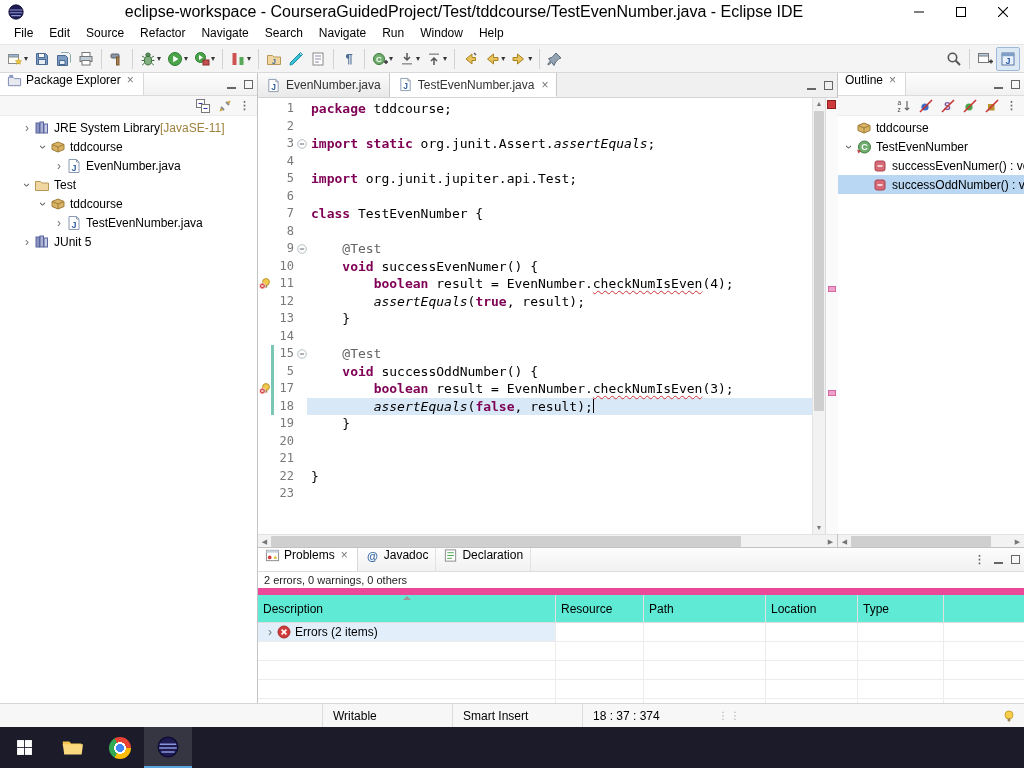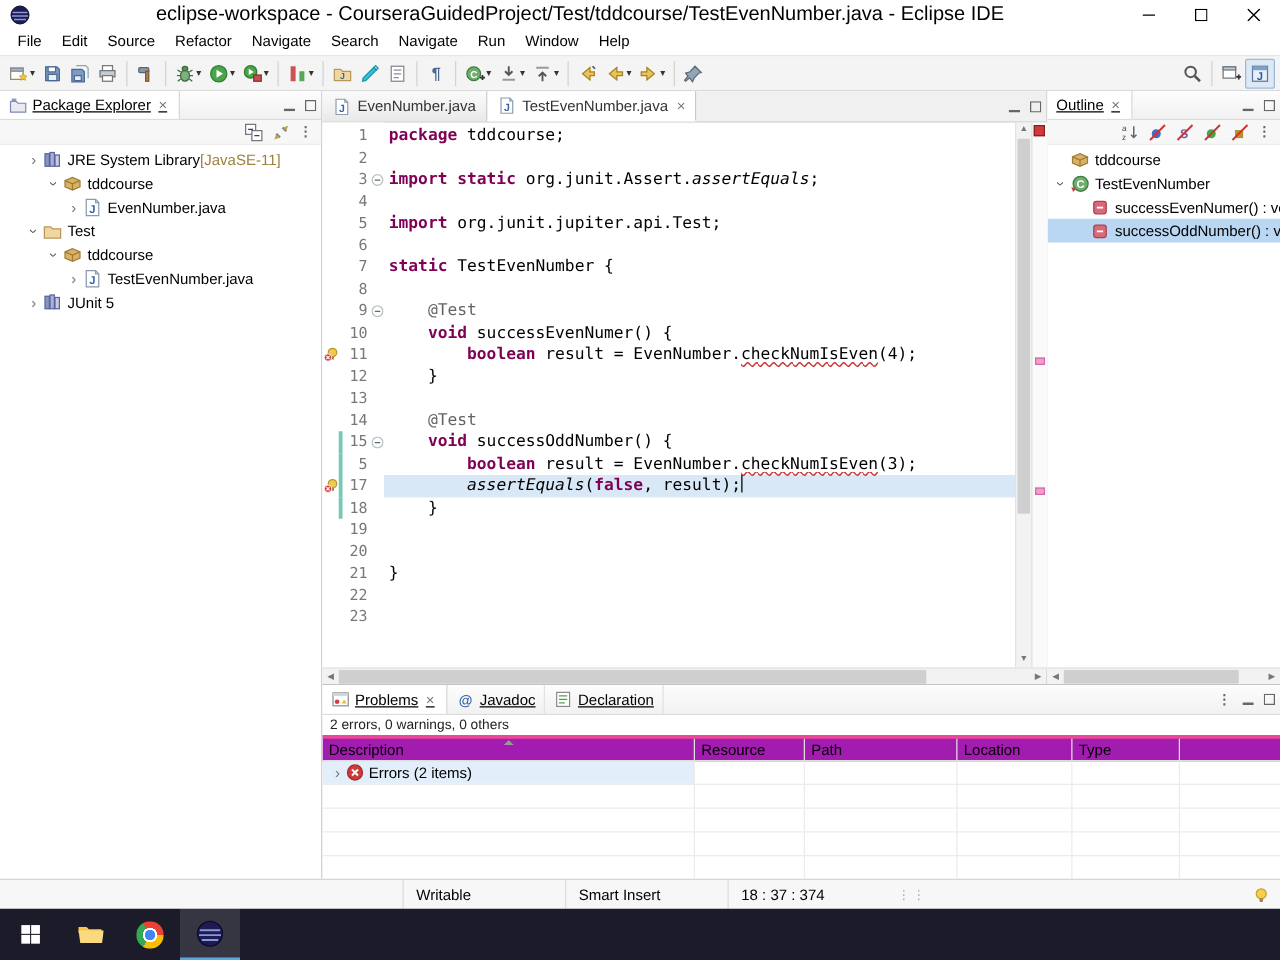--- a/index.html
+++ b/index.html
@@ -31,21 +31,21 @@
   .tb-sep { width:1px; height:20px; background:#d2d2d2; margin:0 4px; flex:none; }
 
   
   .main { height:630px; flex:none; display:flex; }
   .left-col { width:258px; flex:none; border-right:1px solid #c3c3c3; display:flex; flex-direction:column; background:#fff; overflow:hidden; }
   .right-col { width:766px; flex:none; display:flex; flex-direction:column; }
   .top-row { height:474px; flex:none; display:flex; }
 
   
   .view-header { height:23px; flex:none; display:flex; align-items:center; background:linear-gradient(#fdfdfd,#f1f1f1); border-bottom:1px solid #dcdcdc; }
-  .view-tab { height:100%; display:flex; align-items:center; gap:4px; padding:0 7px; background:#fff; border-right:1px solid #d8d8d8; font-size:12px;text-decoration:underline; }
+  .view-tab { height:100%; display:flex; align-items:flex-start; gap:4px; padding:0 7px; background:#fff; border-right:1px solid #d8d8d8; font-size:12px; }
   .view-tab .vicon { width:15px; height:15px; }
   .view-close { color:#777; font-size:12px; padding:0 2px; }
   .view-hdr-controls { margin-left:auto; display:flex; align-items:center; padding-right:4px; gap:8px; }
   .view-btn svg { width:9px; height:9px; display:block; }
   .view-toolbar { height:20px; flex:none; display:flex; align-items:center; justify-content:flex-end; gap:6px; padding-right:6px; background:#f7f7f7; border-bottom:1px solid #ececec; }
   .view-toolbar .vt-icon { width:16px; height:16px; }
   .view-toolbar .vt-icon svg { width:16px; height:16px; }
   .vmenu { color:#666; font-weight:bold; letter-spacing:1px; font-size:11px; }
 
   
@@ -94,21 +94,21 @@
   .hscroll .sarrow { width:13px; height:13px; line-height:13px; flex:none; }
   .hthumb { height:11px; background:#cfcfcf; border-radius:1px; flex:none; }
 
   
   .outline-panel { width:186px; flex:none; display:flex; flex-direction:column; background:#fff; overflow:hidden; }
 
   
   .problems-panel { height:156px; flex:none; border-top:1px solid #c3c3c3; display:flex; flex-direction:column; background:#fff; overflow:hidden; }
   .p-tabs { height:24px; flex:none; display:flex; align-items:center; background:linear-gradient(#fdfdfd,#f1f1f1); border-bottom:1px solid #dcdcdc; }
   .p-summary { height:16px; flex:none; font-size:11px; padding-left:6px; display:flex; align-items:center; color:#222; }
-  .p-header { height:21px; flex:none; display:flex; background:#a21caf; border-top:3px solid #ec4899; border-bottom:1px solid #dcdcdc; }
+  .p-header { height:35px; flex:none; display:flex; background:#5eead4; border-top:7px solid #ec4899; border-bottom:1px solid #dcdcdc; }
   .p-hcell { border-right:1px solid #e0e0e0; display:flex; align-items:center; padding-left:5px; font-size:12px; position:relative; }
   .p-hcell .sort-asc { position:absolute; top:1px; left:50%; margin-left:-4px; width:0; height:0; border-left:4px solid transparent; border-right:4px solid transparent; border-bottom:4px solid #999; }
   .p-row { height:19px; display:flex; border-bottom:1px solid #ececec; }
   .p-cell { border-right:1px solid #ececec; display:flex; align-items:center; padding-left:5px; font-size:12px; white-space:nowrap; overflow:hidden; }
   .p-cell .expander { width:14px; }
   .p-cell .picon { width:14px; height:14px; margin-right:4px; flex:none; }
   .p-cell .picon svg { width:14px; height:14px; }
   .p-row.selected .p-cell:first-child { background:var(--row-selection); }
 
   
@@ -685,25 +685,26 @@
                   <span class="g-fold"></span>
                 </div>
               </div>
             <div class="code-view" id="code-lines">
                 <div class="c-line"><span class="seg-k">package</span><span class="seg-p"> tddcourse;</span></div>
                 <div class="c-line"></div>
                 <div class="c-line"><span class="seg-k">import static</span><span class="seg-p"> org.junit.Assert.</span><span class="seg-si">assertEquals</span><span class="seg-p">;</span></div>
                 <div class="c-line"></div>
                 <div class="c-line"><span class="seg-k">import</span><span class="seg-p"> org.junit.jupiter.api.Test;</span></div>
                 <div class="c-line"></div>
-                <div class="c-line"><span class="seg-k">static</span><span class="seg-p"> TestEvenNumber {</span></div>
+                <div class="c-line"><span class="seg-k">class</span><span class="seg-p"> TestEvenNumber {</span></div>
                 <div class="c-line"></div>
                 <div class="c-line"><span class="seg-p">    </span><span class="seg-a">@Test</span></div>
                 <div class="c-line"><span class="seg-p">    </span><span class="seg-k">void</span><span class="seg-p"> successEvenNumer() {</span></div>
                 <div class="c-line"><span class="seg-p">        </span><span class="seg-k">boolean</span><span class="seg-p"> result = EvenNumber.</span><span class="seg-e">checkNumIsEven</span><span class="seg-p">(4);</span></div>
+                <div class="c-line"><span class="seg-p">        </span><span class="seg-si">assertEquals</span><span class="seg-p">(</span><span class="seg-k">true</span><span class="seg-p">, result);</span></div>
                 <div class="c-line"><span class="seg-p">    }</span></div>
                 <div class="c-line"></div>
                 <div class="c-line"><span class="seg-p">    </span><span class="seg-a">@Test</span></div>
                 <div class="c-line"><span class="seg-p">    </span><span class="seg-k">void</span><span class="seg-p"> successOddNumber() {</span></div>
                 <div class="c-line"><span class="seg-p">        </span><span class="seg-k">boolean</span><span class="seg-p"> result = EvenNumber.</span><span class="seg-e">checkNumIsEven</span><span class="seg-p">(3);</span></div>
                 <div class="c-line current"><span class="seg-p">        </span><span class="seg-si">assertEquals</span><span class="seg-p">(</span><span class="seg-k">false</span><span class="seg-p">, result);</span><span class="cursor"></span></div>
                 <div class="c-line"><span class="seg-p">    }</span></div>
                 <div class="c-line"></div>
                 <div class="c-line"></div>
                 <div class="c-line"><span class="seg-p">}</span></div>

